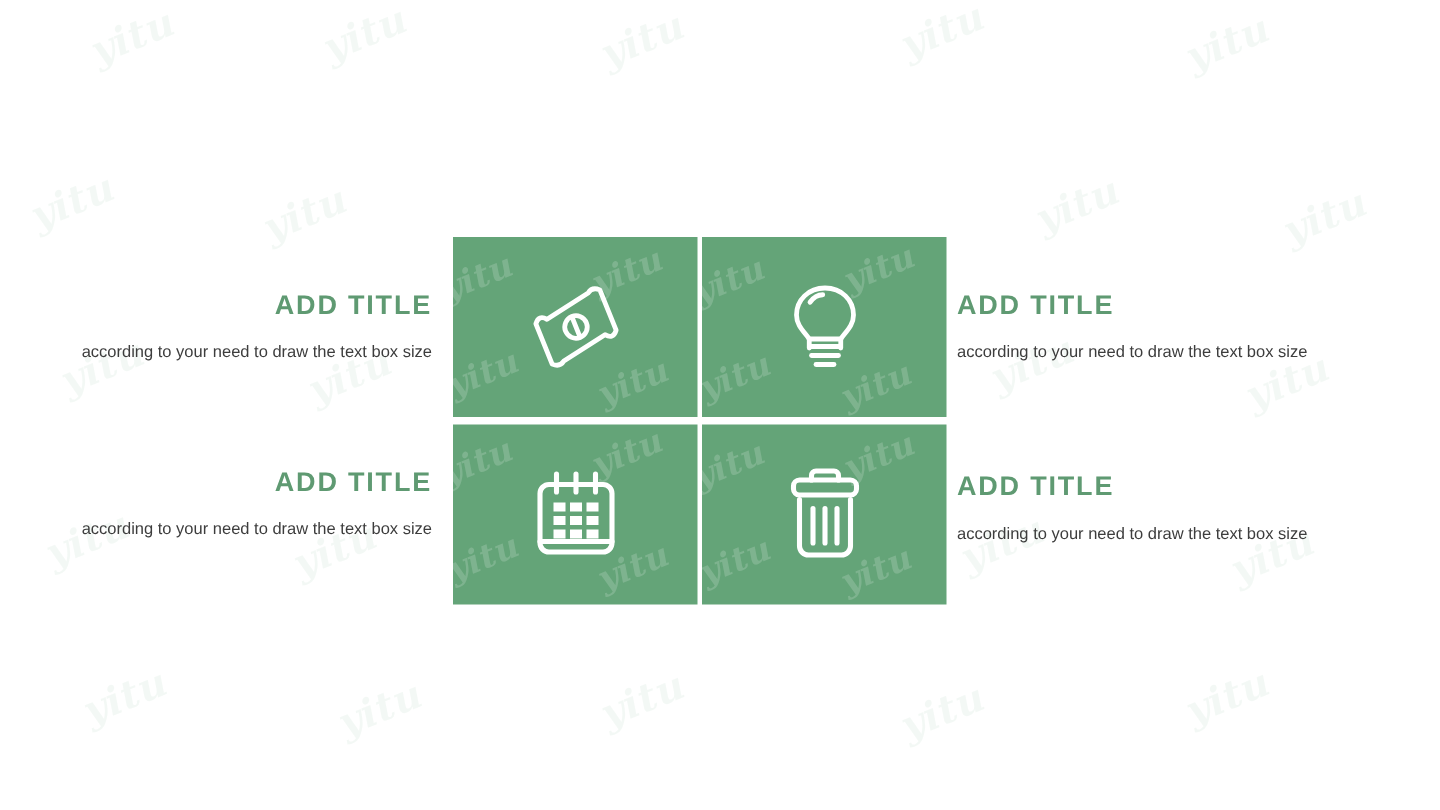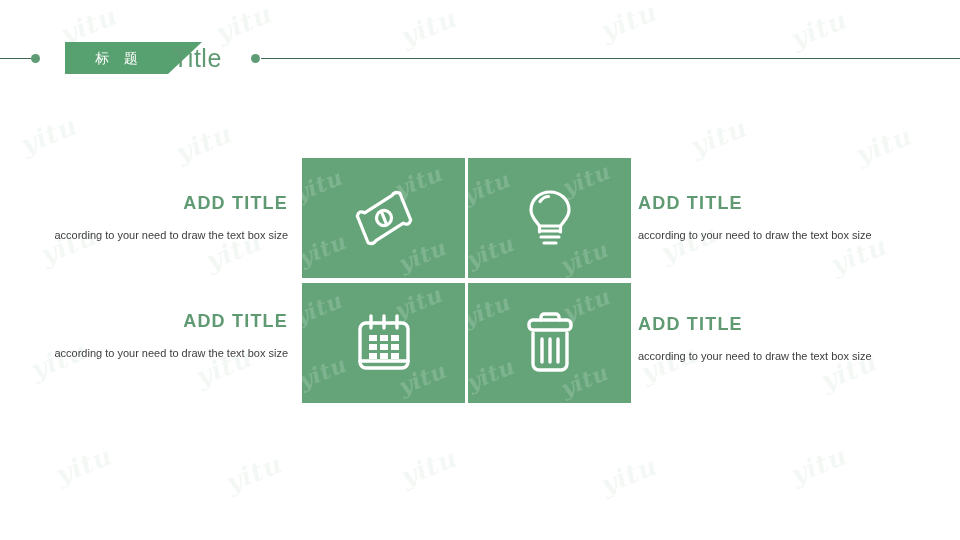--- a/index.html
+++ b/index.html
@@ -113,35 +113,20 @@
     <div class="wm" style="left:195px;top:352px;">yitu</div>
     <div class="wm" style="left:640px;top:348px;">yitu</div>
     <div class="wm" style="left:820px;top:356px;">yitu</div>
     <div class="wm" style="left:55px;top:450px;">yitu</div>
     <div class="wm" style="left:225px;top:458px;">yitu</div>
     <div class="wm" style="left:400px;top:452px;">yitu</div>
     <div class="wm" style="left:600px;top:460px;">yitu</div>
     <div class="wm" style="left:790px;top:450px;">yitu</div>
   </div>
 
-  <div class="header">
-    <div class="hline left"></div>
-    <div class="hdot left"></div>
-
-    <div class="banner-wrap">
-      <div class="banner-shape"></div>
-      <div class="banner-tri"></div>
-      <span class="banner-label">标 题</span>
-    </div>
-
-    <div class="title-en">Title</div>
-
-    <div class="hdot right"></div>
-    <div class="hline right"></div>
-  </div>
 
   <div class="grid">
 
     <div class="tile t0">
       <div class="wm" style="left:-8px;top:14px;font-size:22px;">yitu</div>
       <div class="wm" style="left:92px;top:10px;font-size:22px;">yitu</div>
       <div class="wm" style="left:-4px;top:78px;font-size:22px;">yitu</div>
       <div class="wm" style="left:96px;top:84px;font-size:22px;">yitu</div>
       <svg width="64" height="64" viewBox="0 0 64 64">
         <g transform="rotate(-22 32 32)" fill="none" stroke="#ffffff" stroke-width="3.2" stroke-linecap="round" stroke-linejoin="round">

